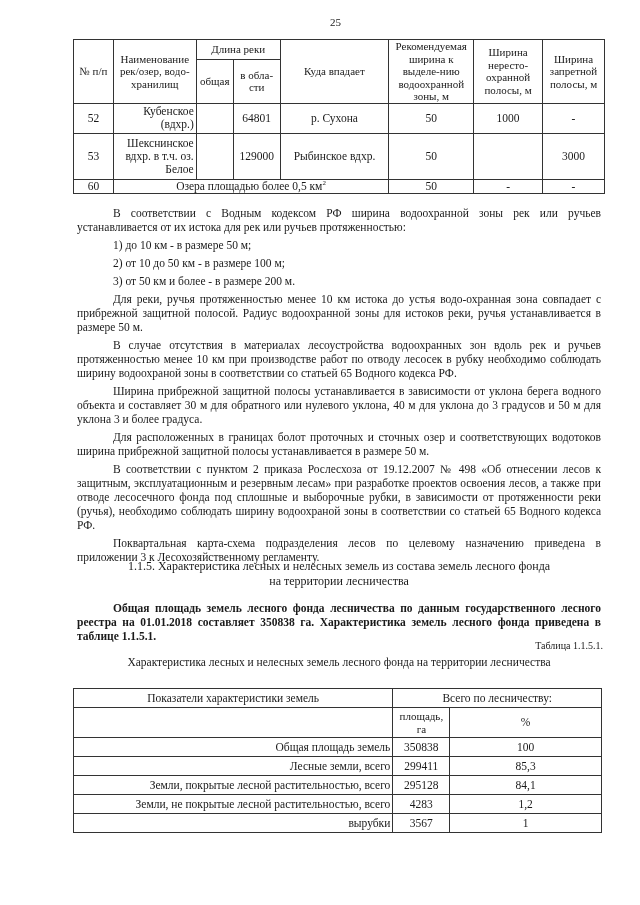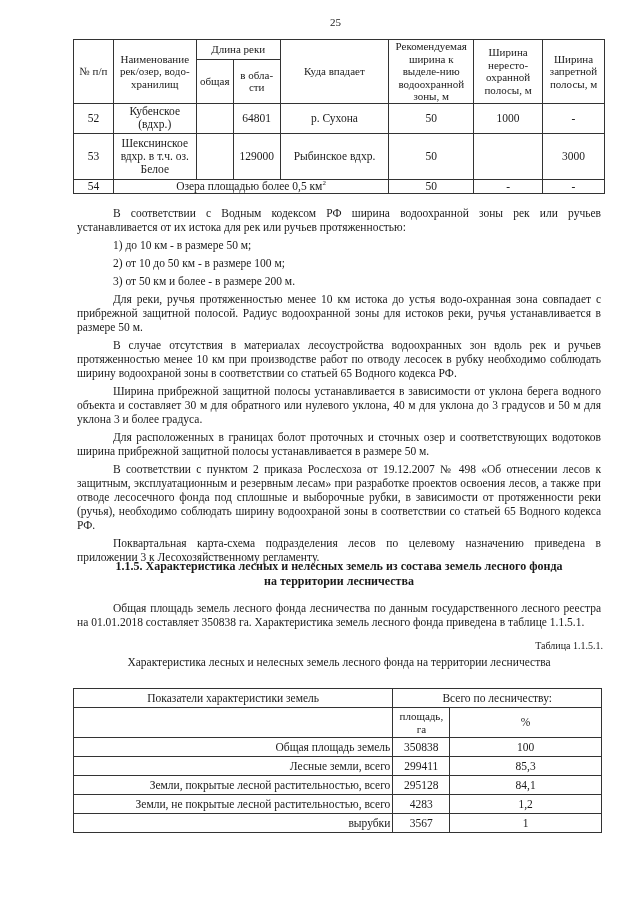--- a/index.html
+++ b/index.html
@@ -4,29 +4,29 @@
 <style>
   html, body { margin:0; padding:0; background:#ffffff; }
   body { width:640px; height:905px; position:relative; overflow:hidden;
          font-family:"Liberation Serif", "DejaVu Serif", serif; color:#1a1a1a; }
   .pagenum { position:absolute; left:0; width:640px; top:16px; text-align:center; font-size:11px; padding-left:31px; box-sizing:border-box; }
   table { border-collapse:collapse; position:absolute; font-size:11.5px; line-height:13px; }
   td, th { border:1px solid #333; font-weight:normal; padding:0 2px; vertical-align:middle; }
   #t1 { left:73px; top:39px; width:532px; }
   #t1 .hdr { text-align:center; font-size:11px; line-height:12.5px; }
   #t1 .c { text-align:center; }
-  #t1 .l { text-align:center; }
+  #t1 .l { text-align:right; }
   #t2 { left:73px; top:688px; width:529px;padding-left:30px; }
   #t2 td { height:18px; }
   #t2 .c { text-align:center; }
   #t2 .l { text-align:right; }
   .text { position:absolute; left:73px; width:532px; font-size:11.5px; line-height:14px; text-align:justify; }
   .text p { margin:4px; text-indent:36px; text-align:justify; }
   .text p.li { text-indent:0; padding-left:36px; }
-  .heading { position:absolute; left:73px; width:532px; top:559px; text-align:center; font-weight:bold; font-size:12px; line-height:15px; }
+  .heading { position:absolute; left:73px; width:532px; top:559px; text-align:center; font-weight:normal; font-size:12px; line-height:15px; }
   .tabref { position:absolute; right:37px; top:640px; font-size:10px; }
   .tabcap { position:absolute; left:73px; width:532px; top:656px; font-size:11.5px; text-align:center; }
 </style>
 </head>
 <body>
 
 <div class="pagenum">25</div>
 
 <table id="t1">
   <colgroup>
@@ -67,21 +67,21 @@
     <td class="c">53</td>
     <td class="l">Шекснинское вдхр. в т.ч. оз. Белое</td>
     <td class="c"></td>
     <td class="c">129000</td>
     <td class="c">Рыбинское вдхр.</td>
     <td class="c">50</td>
     <td class="c"></td>
     <td class="c">3000</td>
   </tr>
   <tr style="height:13px">
-    <td class="c">54</td>
+    <td class="c">60</td>
     <td class="c" colspan="4"><span>Озера площадью более 0,5 км</span><sup style="font-size:7px;line-height:0">2</sup></td>
     <td class="c">50</td>
     <td class="c">-</td>
     <td class="c">-</td>
   </tr>
 </tbody>
   </table>
 
 <div class="text" id="body1" style="top:202px;">
     <p>В соответствии с Водным кодексом РФ ширина водоохранной зоны рек или ручьев устанавливается от их истока для рек или ручьев протяженностью:</p>
@@ -94,21 +94,21 @@
     <p>Для расположенных в границах болот проточных и сточных озер и соответствующих водотоков ширина прибрежной защитной полосы устанавливается в размере 50 м.</p>
     <p>В соответствии с пунктом 2 приказа Рослесхоза от 19.12.2007 № 498 «Об отнесении лесов к защитным, эксплуатационным и резервным лесам» при разработке проектов освоения лесов, а также при отводе лесосечного фонда под сплошные и выборочные рубки, в зависимости от протяженности реки (ручья), необходимо соблюдать ширину водоохраной зоны в соответствии со статьей 65 Водного кодекса РФ.</p>
     <p>Поквартальная карта-схема подразделения лесов по целевому назначению приведена в приложении 3 к Лесохозяйственному регламенту.</p>
   </div>
 
 <div class="heading">
   <div>1.1.5. Характеристика лесных и нелесных земель из состава земель лесного фонда</div>
   <div>на территории лесничества</div>
 </div>
 
-<div class="text" style="top:597px;">
+<div class="text" style="top:597px;font-weight:bold;">
   <p>Общая площадь земель лесного фонда лесничества по данным государственного лесного реестра на 01.01.2018 составляет 350838 га. Характеристика земель лесного фонда приведена в таблице 1.1.5.1.</p>
 </div>
 
 <div class="tabref">Таблица 1.1.5.1.</div>
 <div class="tabcap">Характеристика лесных и нелесных земель лесного фонда на территории лесничества</div>
 
 <table id="t2">
   <colgroup>
       <col style="width:320px">
       <col style="width:57px">

